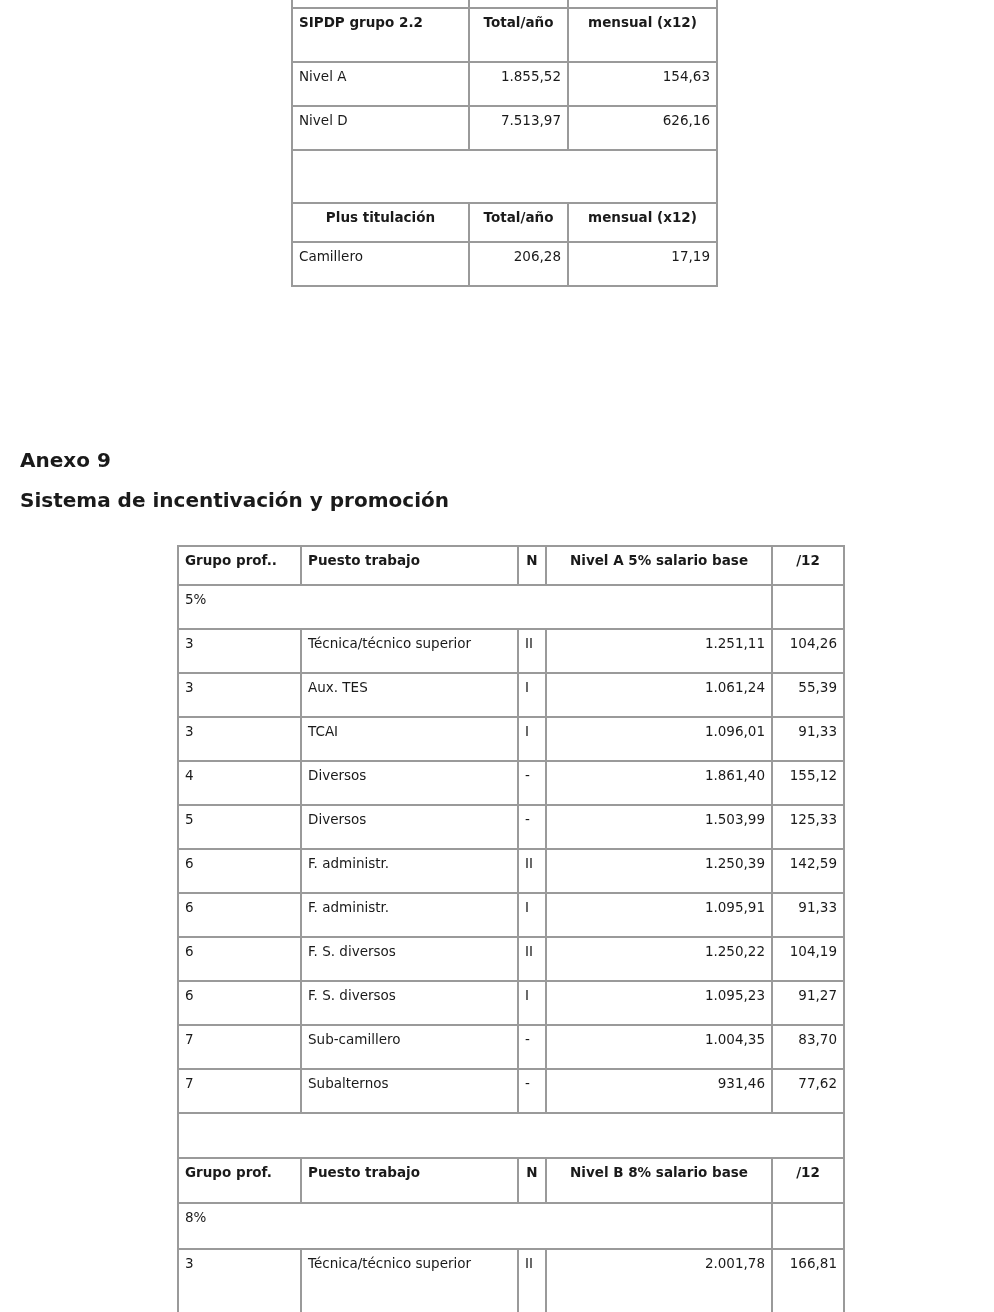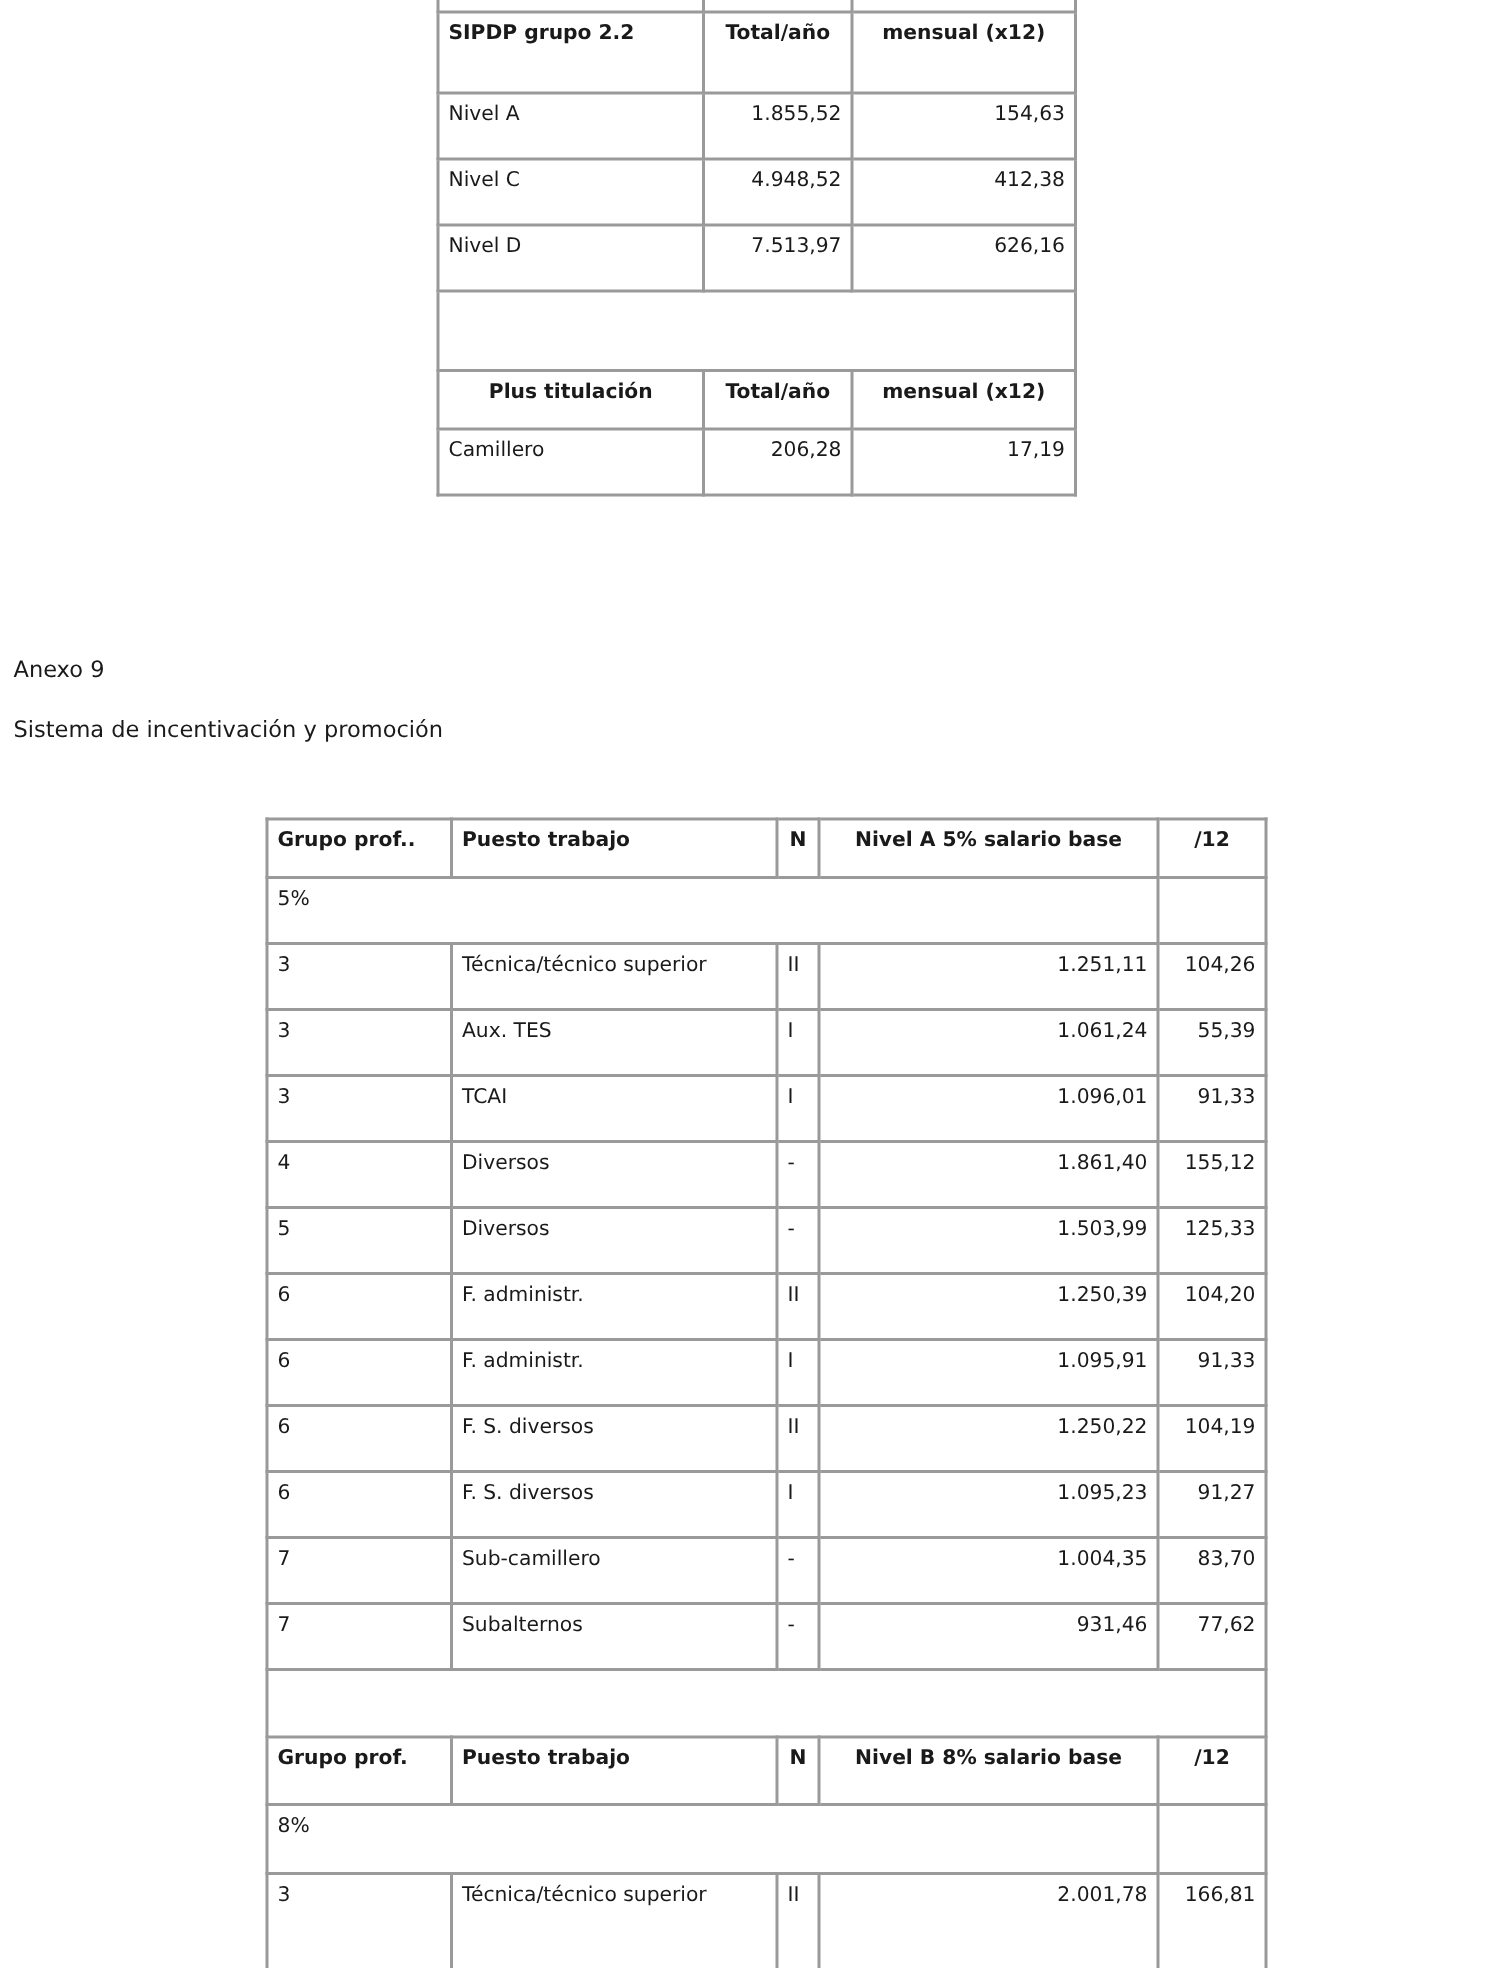--- a/index.html
+++ b/index.html
@@ -7,23 +7,23 @@
     position: relative;
     width: 994px;
     height: 1312px;
     overflow: hidden;
     font-family: "DejaVu Sans", "Liberation Sans", sans-serif;
     color: #1a1a1a;
   }
   .heading {
     position: absolute;
     left: 8px;
-    margin: 1px;
-    font-size: 15px;
-    font-weight: normal;
+    margin: 12px;
+    font-size: 20px;
+    font-weight: bold;
     white-space: nowrap;
   }
   #anexo-heading { top: 436px; }
   #sistema-heading { top: 476px; text-align: center; }
 
   table.tbl {
     position: absolute;
     border-collapse: collapse;
     table-layout: fixed;
     background: #ffffff;
@@ -84,25 +84,20 @@
   </tr>
   <tr class="hdr1">
     <th class="l pl8">SIPDP grupo 2.2</th>
     <th class="c">Total/año</th>
     <th class="c">mensual (x12)</th>
   </tr>
   <tr>
     <td class="l pl8">Nivel A</td>
     <td class="r pr7">1.855,52</td>
     <td class="r pr7">154,63</td>
-  </tr>
-  <tr>
-    <td class="l pl8">Nivel C</td>
-    <td class="r pr7">4.948,52</td>
-    <td class="r pr7">412,38</td>
   </tr>
   <tr>
     <td class="l pl8">Nivel D</td>
     <td class="r pr7">7.513,97</td>
     <td class="r pr7">626,16</td>
   </tr>
   <tr class="gap">
     <td colspan="3"></td>
   </tr>
   <tr class="hdr2">
@@ -174,21 +169,21 @@
     <td class="l">Diversos</td>
     <td class="l ncol">-</td>
     <td class="r pr7">1.503,99</td>
     <td class="r pr7">125,33</td>
   </tr>
   <tr>
     <td class="l">6</td>
     <td class="l">F. administr.</td>
     <td class="l ncol">II</td>
     <td class="r pr7">1.250,39</td>
-    <td class="r pr7">104,20</td>
+    <td class="r pr7">142,59</td>
   </tr>
   <tr>
     <td class="l">6</td>
     <td class="l">F. administr.</td>
     <td class="l ncol">I</td>
     <td class="r pr7">1.095,91</td>
     <td class="r pr7">91,33</td>
   </tr>
   <tr>
     <td class="l">6</td>

